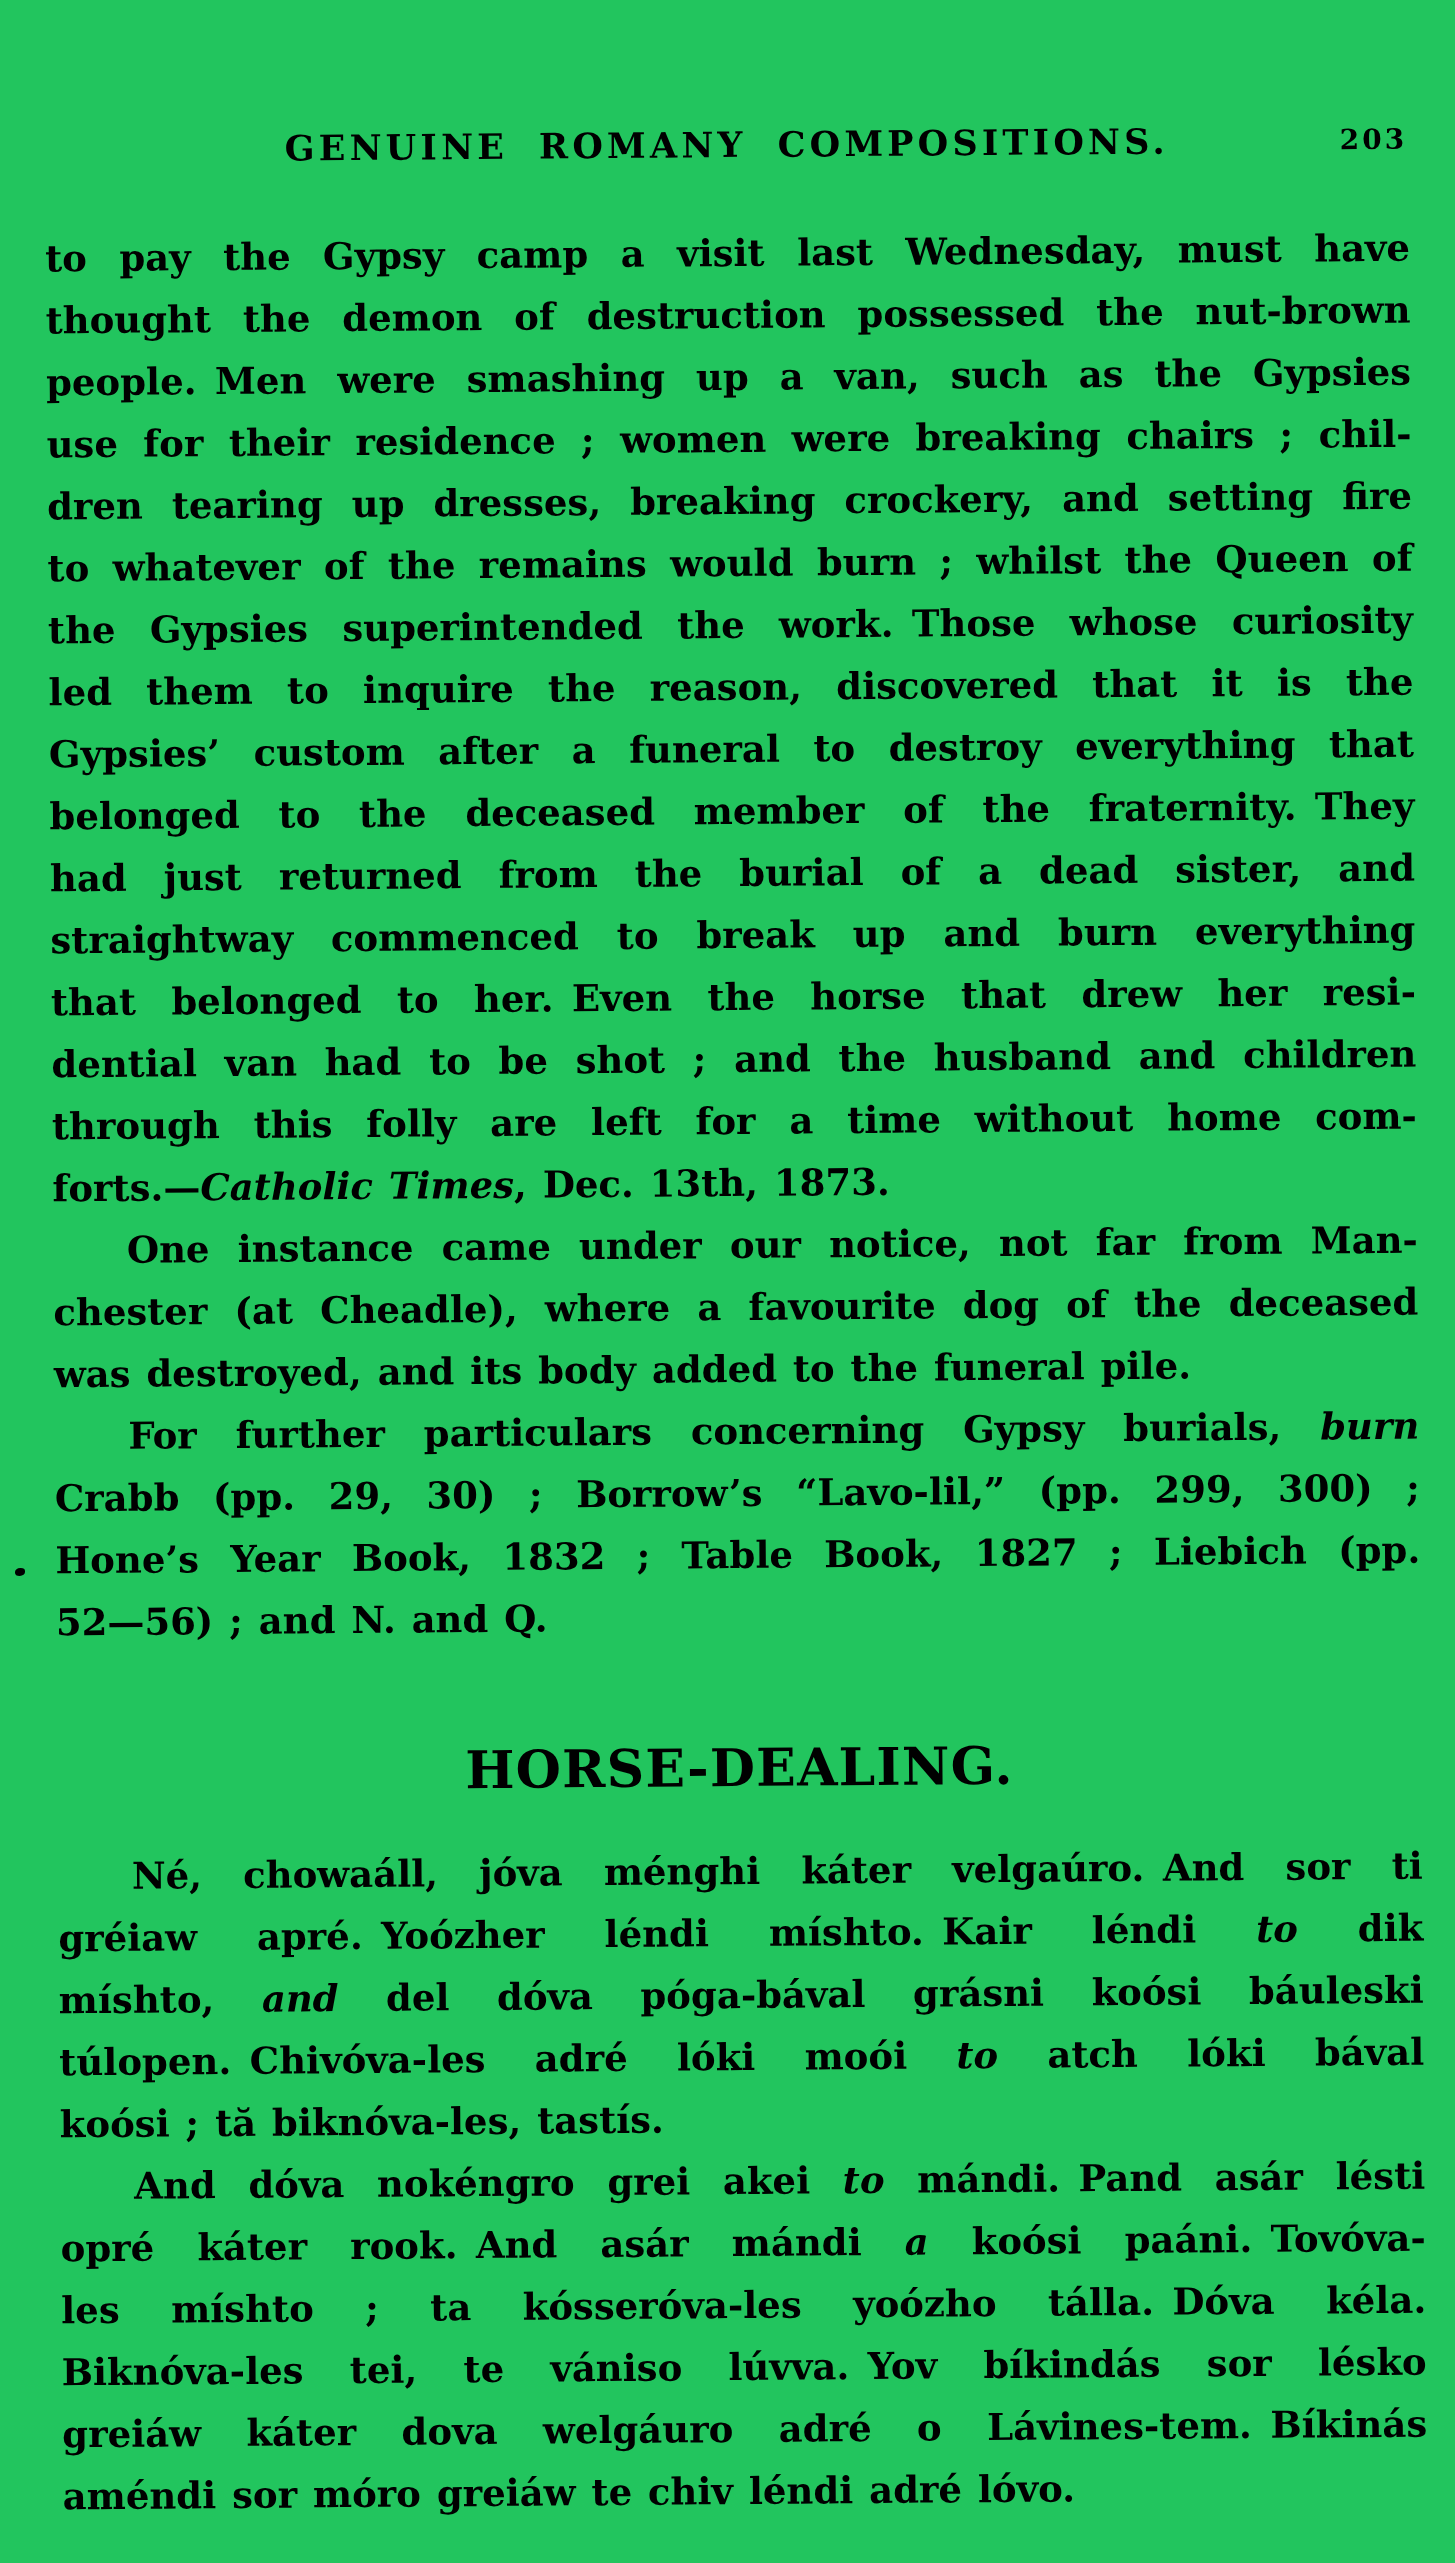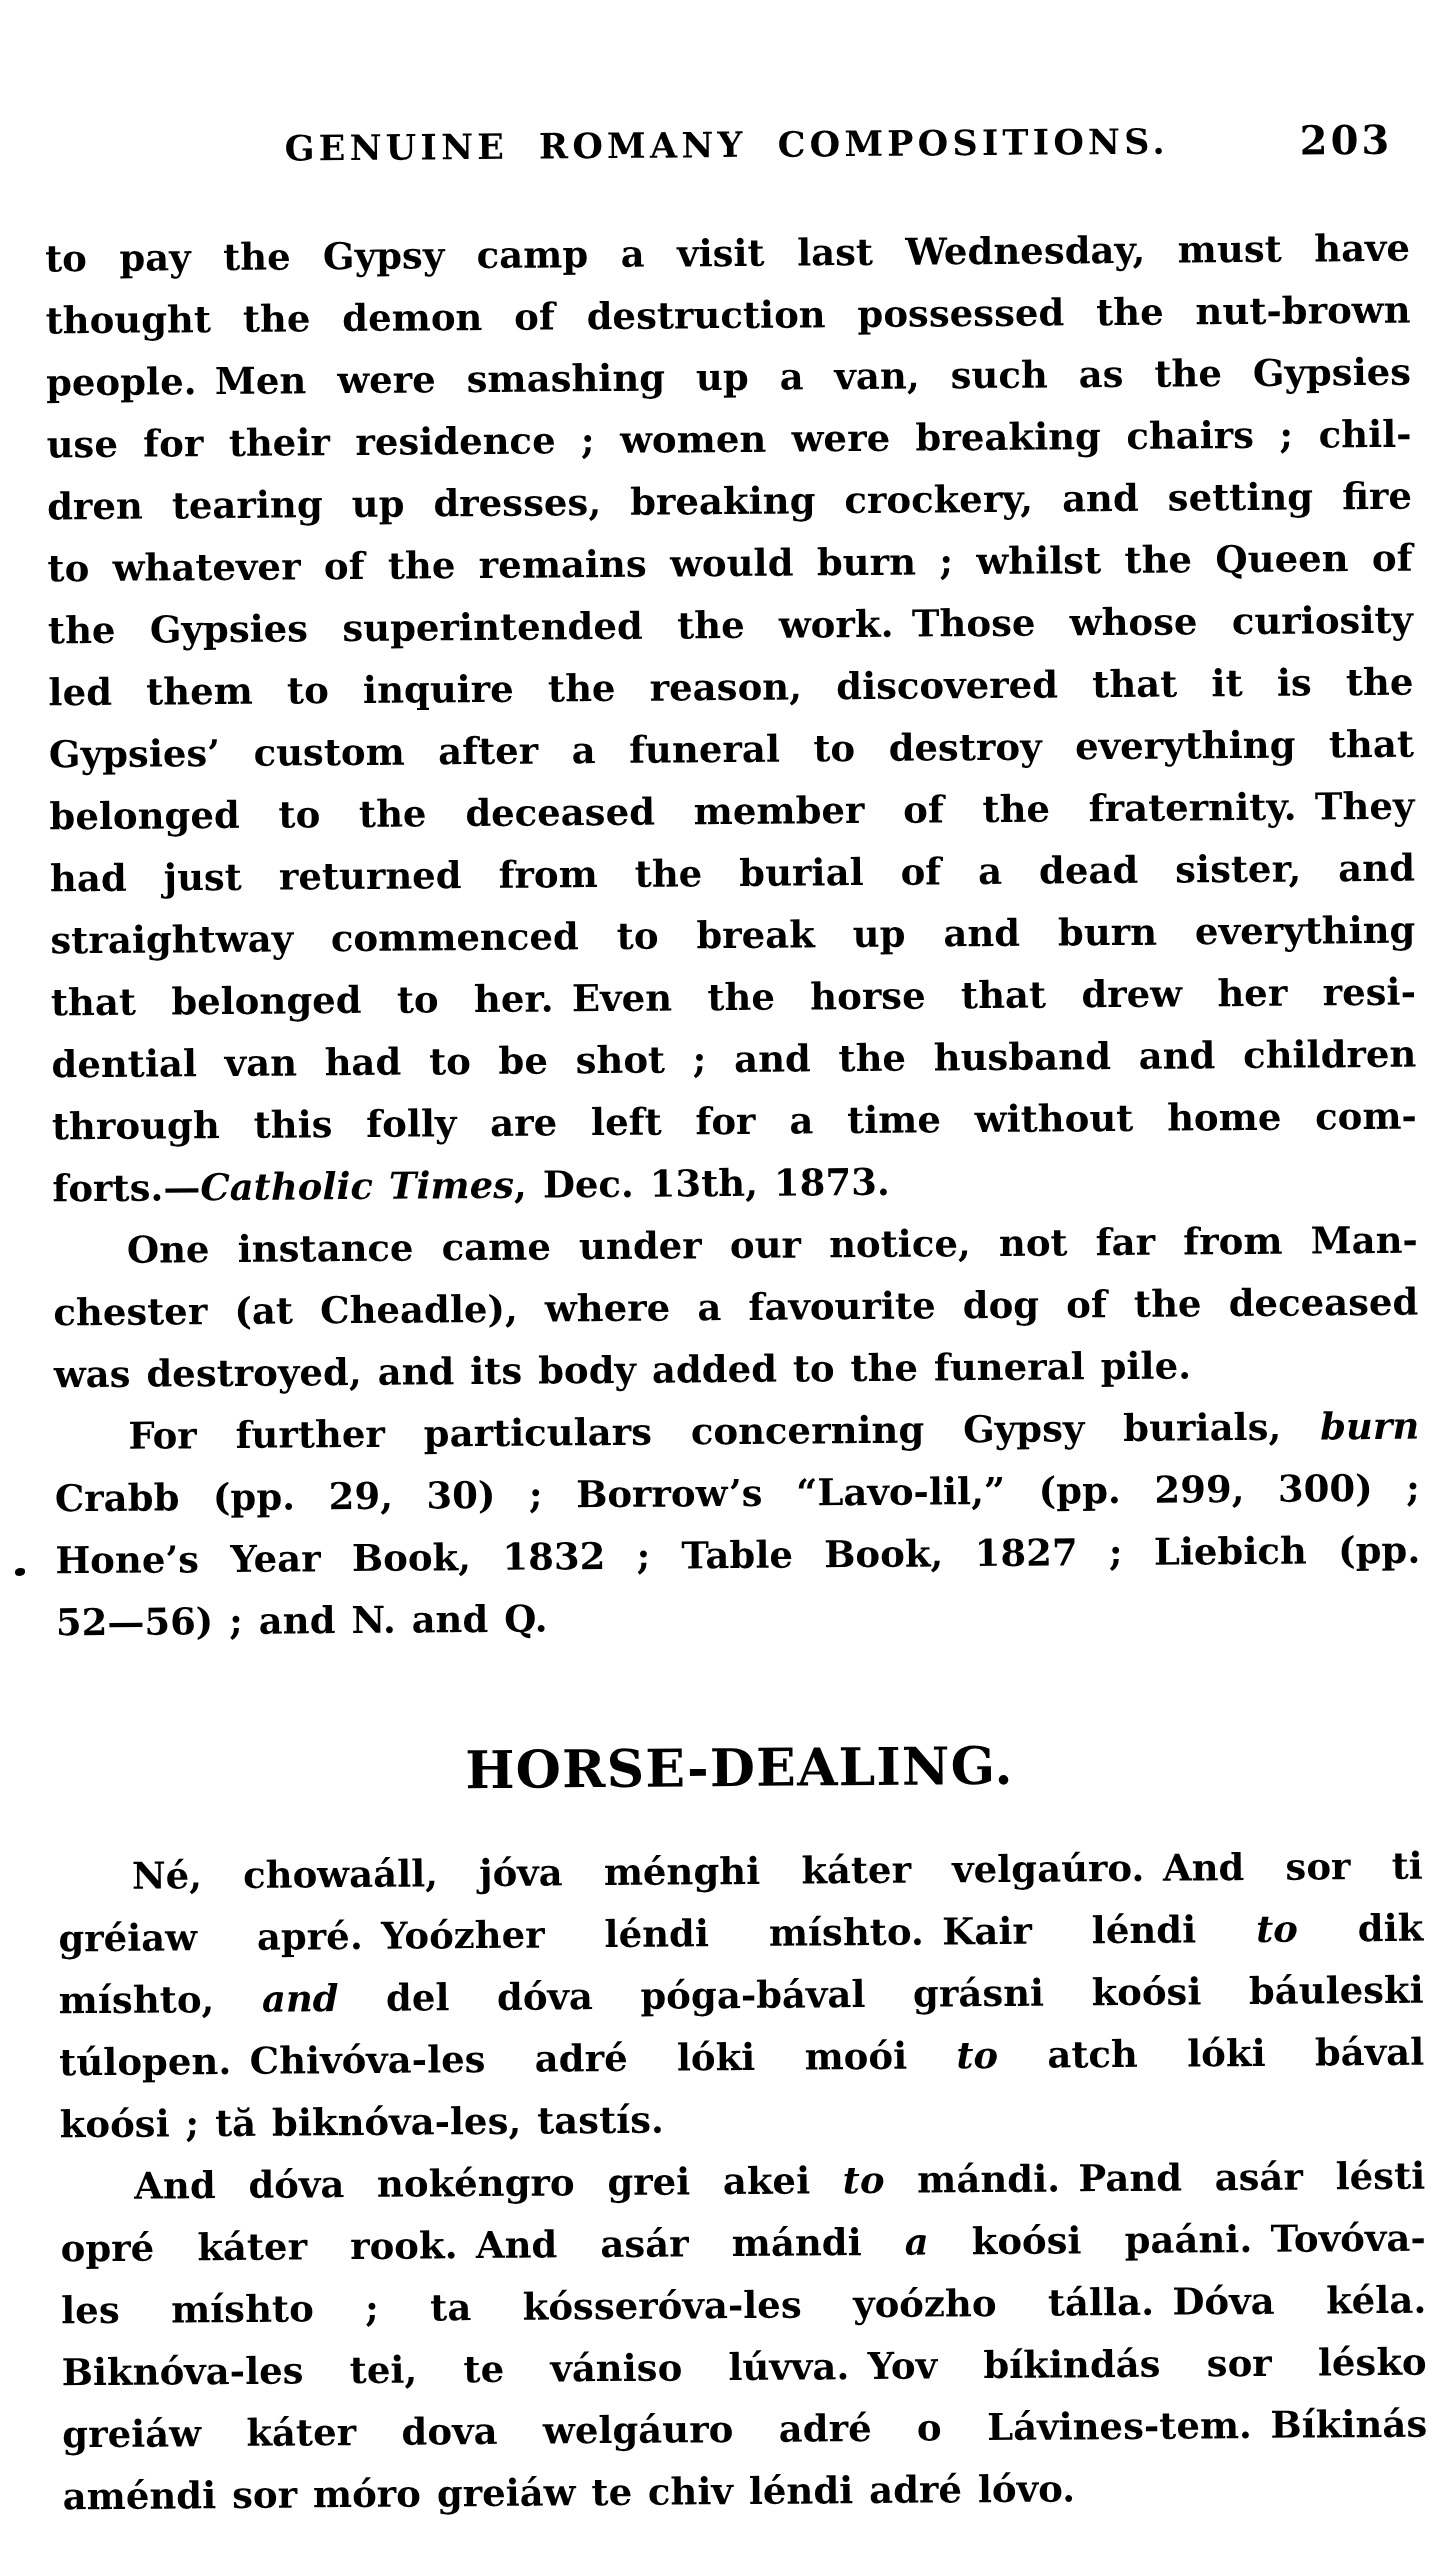--- a/index.html
+++ b/index.html
@@ -1,20 +1,20 @@
 <!DOCTYPE html>
 <html style="font-size:9.7px"><head>
 <meta charset="utf-8">
 <style>
   html, body { margin: 0; padding: 0; background: #e8e8e8; }
   .page {
     position: relative;
     width: 1455px;
     height: 2563px;
-    background: #ffffff;
+    background: #22c55e;
     color: #000000;
     font-family: "DejaVu Serif", "Liberation Serif", serif;
     font-weight: 700;
     overflow: hidden;
   }
   .content {
     position: absolute;
     left: 51px;
     top: 0;
     width: 1365px;
@@ -29,23 +29,23 @@
   .header-title {
     text-align: center;
     font-size: 35px;
     line-height: 48px;
     letter-spacing: 4.2px;
     word-spacing: 14.5px;
     white-space: nowrap;
   }
   .page-number {
     position: absolute;
-    right: 17px;
+    right: 2px;
     top: 0;
-    font-size: 40px;
+    font-size: 28px;
     line-height: 48px;
     letter-spacing: 3px;
   }
   .text-body {
     margin-top: 53px;
     font-size: 37px;
     line-height: 62px;
     word-spacing: 3px;
   }
   .paragraph { margin: 0; }

